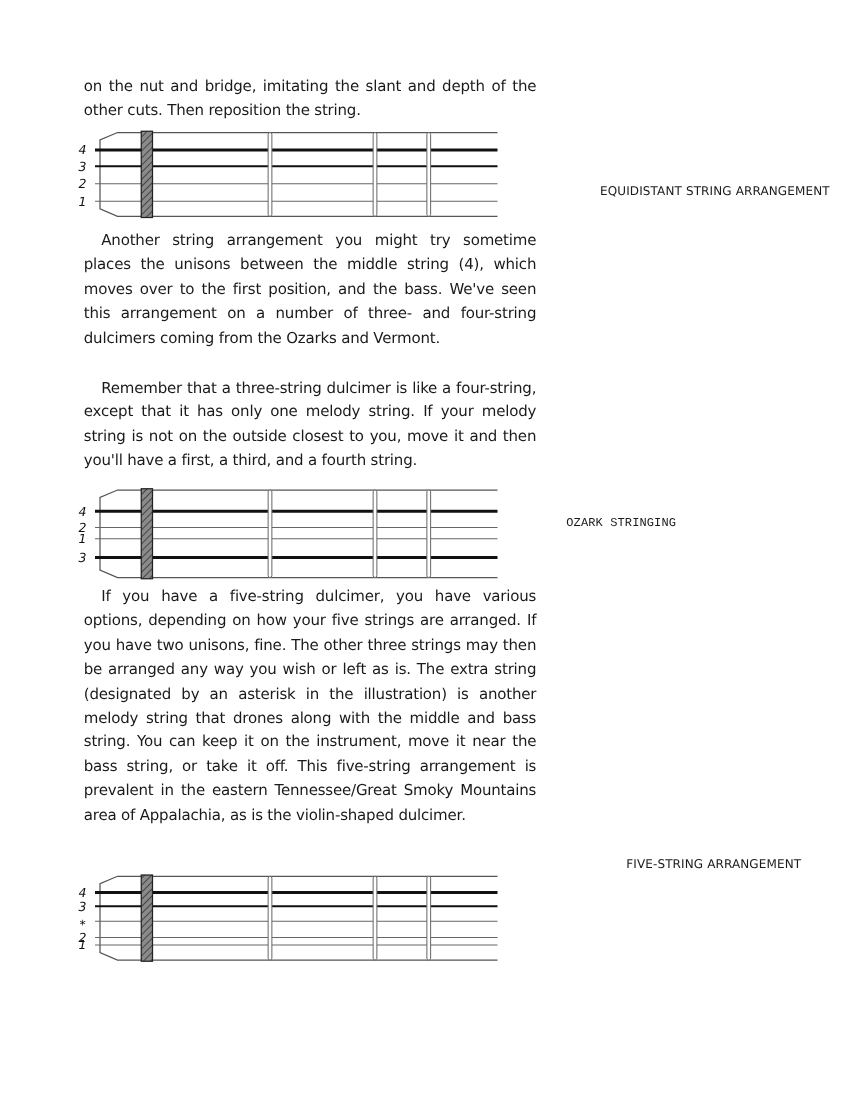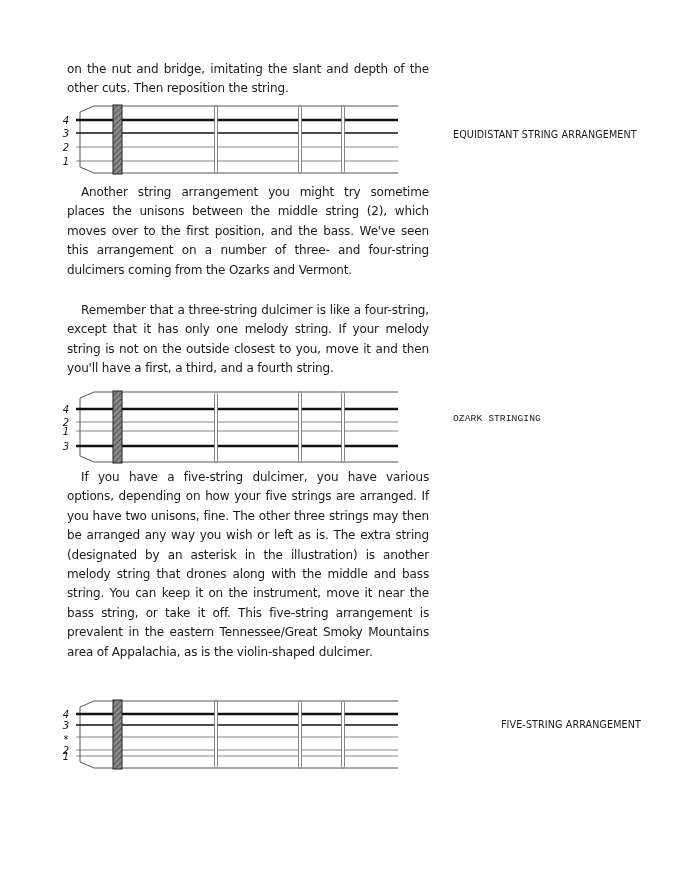--- a/index.html
+++ b/index.html
@@ -37,23 +37,23 @@
     <text x="6" y="36.5" class="slabel" text-anchor="middle">3</text>
     <line x1="16" y1="47" x2="338" y2="47" stroke="#666" stroke-width="0.8"></line>
     <text x="6" y="50.5" class="slabel" text-anchor="middle">2</text>
     <line x1="16" y1="61" x2="338" y2="61" stroke="#666" stroke-width="0.8"></line>
     <text x="6" y="64.5" class="slabel" text-anchor="middle">1</text>
     <rect x="154.5" y="6" width="3" height="67" fill="#fff" stroke="#666" stroke-width="0.8" rx="1.5"></rect>
     <rect x="238.5" y="6" width="3" height="67" fill="#fff" stroke="#666" stroke-width="0.8" rx="1.5"></rect>
     <rect x="281.5" y="6" width="3" height="67" fill="#fff" stroke="#666" stroke-width="0.8" rx="1.5"></rect>
     <rect x="53" y="5" width="9" height="69" fill="url(#hatch0)" stroke="#222" stroke-width="1"></rect>
   </svg>
-<div class="caption" style="top:129px;">EQUIDISTANT STRING ARRANGEMENT</div>
+<div class="caption" style="top:148px;margin-left:27px;">EQUIDISTANT STRING ARRANGEMENT</div>
 
-<p class="para indent" style="top:183px;">Another string arrangement you might try sometime places the unisons between the middle string (2), which moves over to the first position, and the bass. We've seen this arrangement on a number of three- and four-string dulcimers coming from the Ozarks and Vermont.</p>
+<p class="para indent" style="top:183px;">Another string arrangement you might try sometime places the unisons between the middle string (4), which moves over to the first position, and the bass. We've seen this arrangement on a number of three- and four-string dulcimers coming from the Ozarks and Vermont.</p>
 <p class="para indent" style="top:301px;">Remember that a three-string dulcimer is like a four-string, except that it has only one melody string. If your melody string is not on the outside closest to you, move it and then you'll have a first, a third, and a fourth string.</p>
 
 <svg class="diagram" width="345" height="80" style="top:386px;">
     <defs>
       <pattern id="hatch1" width="4" height="4" patternUnits="userSpaceOnUse" patternTransform="rotate(45)">
         <rect width="4" height="4" fill="#8a8a8a"></rect>
         <line x1="0" y1="0" x2="0" y2="4" stroke="#444" stroke-width="1.6"></line>
       </pattern>
     </defs>
     <path d="M 338 6 L 34 6 L 20 12 L 20 70 L 34 76 L 338 76" fill="none" stroke="#555" stroke-width="1"></path>
@@ -90,13 +90,13 @@
     <text x="6" y="50" class="slabel" text-anchor="middle">*</text>
     <line x1="16" y1="57" x2="338" y2="57" stroke="#666" stroke-width="0.8"></line>
     <text x="6" y="60.5" class="slabel" text-anchor="middle">2</text>
     <line x1="16" y1="63" x2="338" y2="63" stroke="#666" stroke-width="0.8"></line>
     <text x="6" y="66.5" class="slabel" text-anchor="middle">1</text>
     <rect x="154.5" y="8" width="3" height="67" fill="#fff" stroke="#666" stroke-width="0.8" rx="1.5"></rect>
     <rect x="238.5" y="8" width="3" height="67" fill="#fff" stroke="#666" stroke-width="0.8" rx="1.5"></rect>
     <rect x="281.5" y="8" width="3" height="67" fill="#fff" stroke="#666" stroke-width="0.8" rx="1.5"></rect>
     <rect x="53" y="7" width="9" height="69" fill="url(#hatch2)" stroke="#222" stroke-width="1"></rect>
   </svg>
-<div class="caption" style="top:719px;padding-left:48px;">FIVE-STRING ARRANGEMENT</div>
+<div class="caption" style="top:686px;padding-left:48px;">FIVE-STRING ARRANGEMENT</div>
 
 </body></html>

